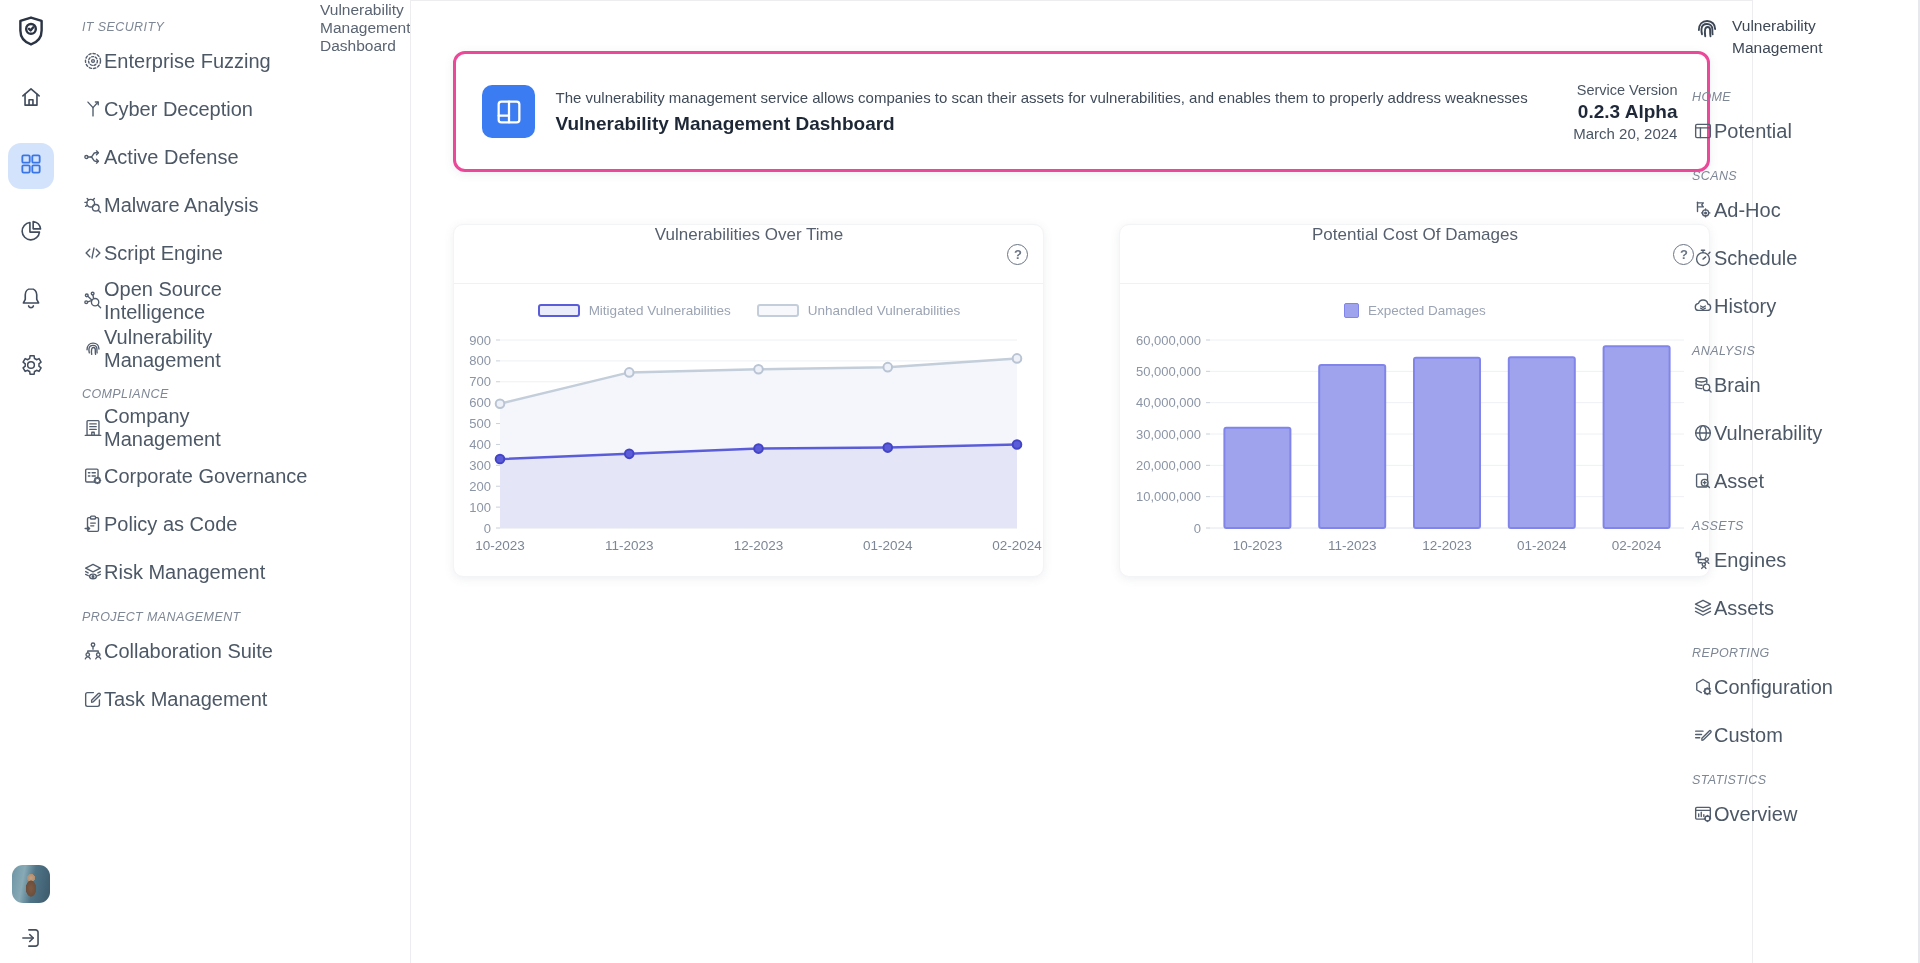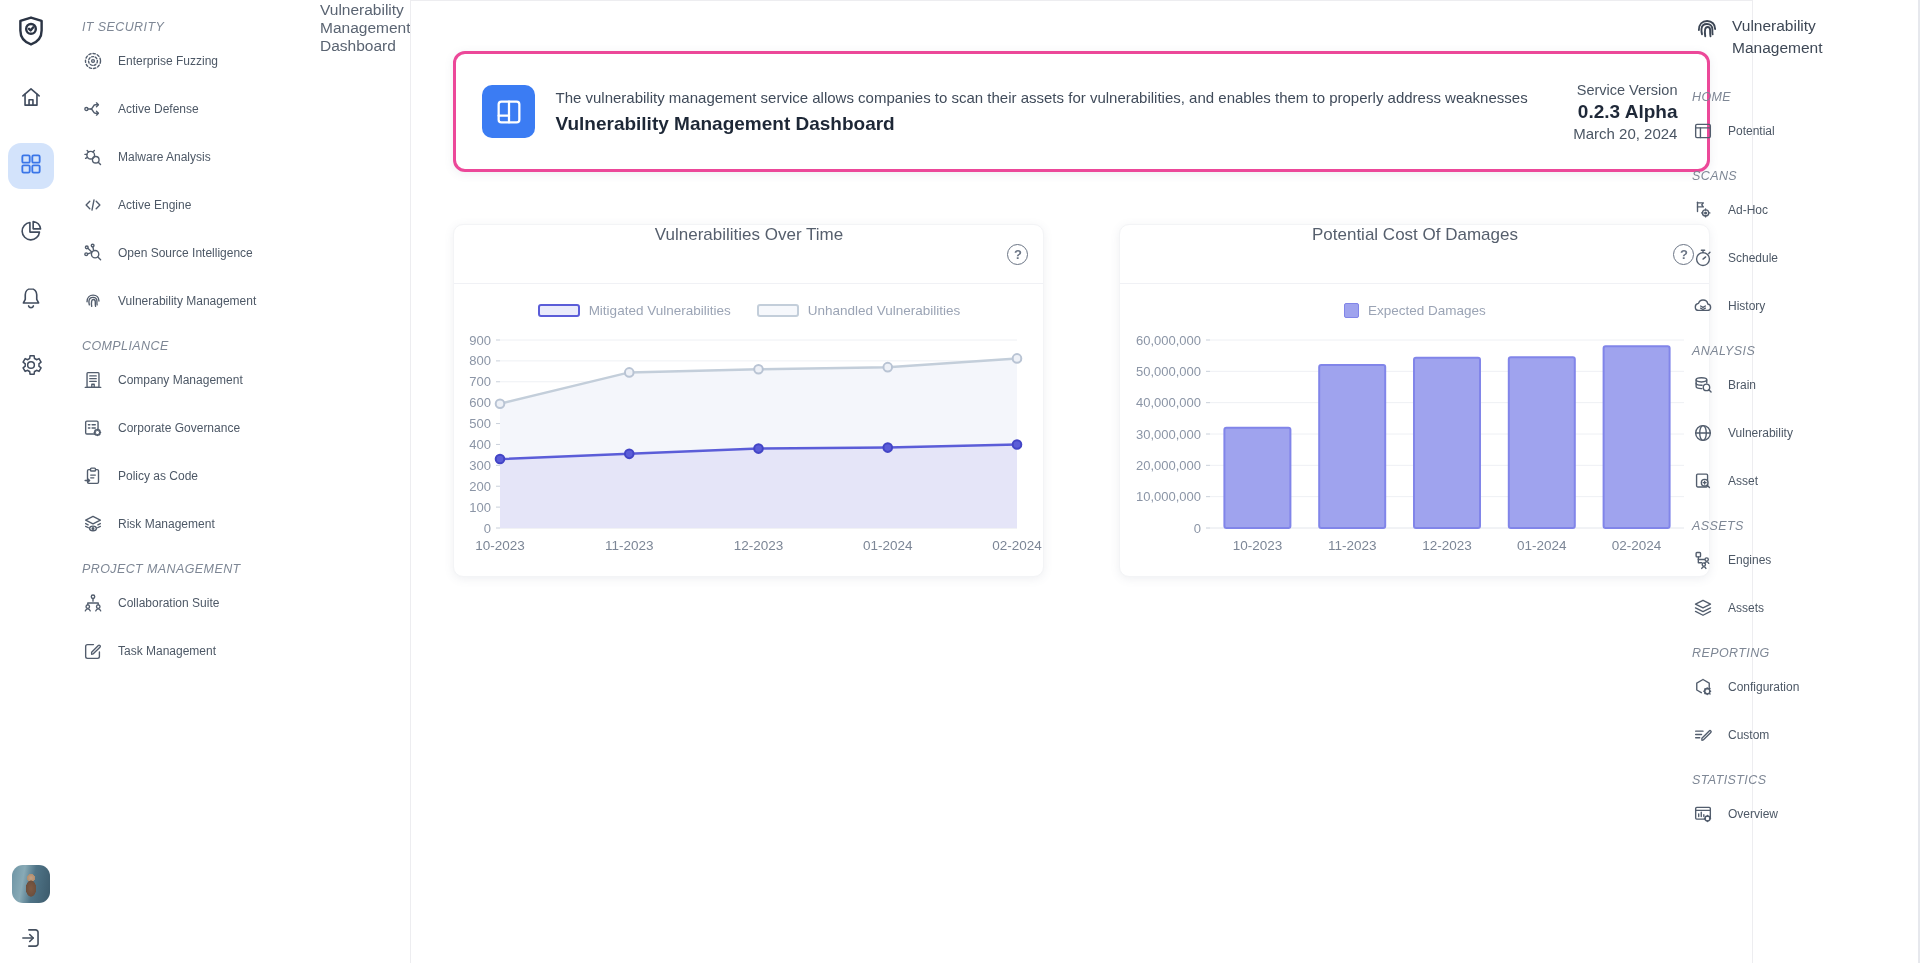--- a/index.html
+++ b/index.html
@@ -20,22 +20,22 @@
     background:
       radial-gradient(ellipse 9px 14px at 50% 62%, #7e5a43 0%, #6d4f3d 55%, transparent 60%),
       radial-gradient(circle 5px at 50% 34%, #c4a183 0%, #b08e70 80%, transparent 85%),
       linear-gradient(100deg, #6d94a4 0%, #88aab6 30%, #4f7487 55%, #3c5a6b 100%); }
   .logout { width:26px; height:26px; color:#45505f; cursor:pointer; }
 
   
   .left-sidebar { width:258px; flex:0 0 258px; padding:20px 10px 0 20px; }
   .side-label { font-size:12.5px; color:#7e8795; letter-spacing:.4px; margin:14px 0 3px;font-style:italic; }
   .side-section:first-child .side-label { margin-top:0; }
-  .side-item { height:48px; display:flex; align-items:center; gap:14px; cursor:pointer;
-    font-size:12px; color:#4d5866; }
+  .side-item { height:48px; display:flex; align-items:center; cursor:pointer;
+    font-size:20px; color:#4d5866; }
   .side-item .icon, .side-item .icon svg { width:22px; height:22px; color:#525d6d; flex:0 0 22px; }
 
   
   .main { flex:1 1 auto; display:flex; min-width:0; }
   .top-bar { height:55px; display:flex; align-items:center; justify-content:center;
     font-size:15.5px; color:#5a6472; }
   .main-panel { flex:1; margin-right:20px; border:1px solid #ededf0; border-bottom:none;
     background:#fff; padding:50px 42px 0; }
 
   .header-card { height:121px; border-radius:12px; background:#fff; border:3px solid #ec4899;
@@ -137,20 +137,28 @@
         <div class="side-item">
           <span class="icon"><svg viewBox="0 0 24 24" fill="none" stroke="currentColor" stroke-width="1.5" stroke-linecap="round" stroke-linejoin="round">
               <circle cx="12" cy="12" r="8.2" stroke-dasharray="2.6 2.2"></circle>
               <circle cx="12" cy="12" r="4.8" stroke-dasharray="2.2 1.9"></circle>
               <circle cx="12" cy="12" r="1.5"></circle>
             </svg></span>
           <span class="side-item-label">Enterprise Fuzzing</span>
         </div>
         <div class="side-item">
           <span class="icon"><svg viewBox="0 0 24 24" fill="none" stroke="currentColor" stroke-width="1.5" stroke-linecap="round" stroke-linejoin="round">
+              <path d="M6.5 4.5l5.5 6v9"></path>
+              <path d="M17.3 4.7L12 10.5"></path>
+              <path d="M14.6 4.3h3.1v3.1"></path>
+            </svg></span>
+          <span class="side-item-label">Cyber Deception</span>
+        </div>
+        <div class="side-item">
+          <span class="icon"><svg viewBox="0 0 24 24" fill="none" stroke="currentColor" stroke-width="1.5" stroke-linecap="round" stroke-linejoin="round">
               <circle cx="4.8" cy="12" r="1.7"></circle>
               <path d="M6.5 12h3.2c2.3 0 2.3-4.6 4.6-4.6h3.2"></path>
               <path d="M9.7 12c2.3 0 2.3 4.6 4.6 4.6h3.2"></path>
               <path d="M15.8 5.3l2.1 2.1-2.1 2.1"></path>
               <path d="M15.8 14.5l2.1 2.1-2.1 2.1"></path>
             </svg></span>
           <span class="side-item-label">Active Defense</span>
         </div>
         <div class="side-item">
           <span class="icon"><svg viewBox="0 0 24 24" fill="none" stroke="currentColor" stroke-width="1.5" stroke-linecap="round" stroke-linejoin="round">
@@ -160,21 +168,21 @@
               <path d="M17.7 17.7l2.5 2.5"></path>
             </svg></span>
           <span class="side-item-label">Malware Analysis</span>
         </div>
         <div class="side-item">
           <span class="icon"><svg viewBox="0 0 24 24" fill="none" stroke="currentColor" stroke-width="1.5" stroke-linecap="round" stroke-linejoin="round">
               <path d="M8.5 8l-4 4 4 4"></path>
               <path d="M15.5 8l4 4-4 4"></path>
               <path d="M13.1 6.5l-2.2 11"></path>
             </svg></span>
-          <span class="side-item-label">Active Engine</span>
+          <span class="side-item-label">Script Engine</span>
         </div>
         <div class="side-item">
           <span class="icon"><svg viewBox="0 0 24 24" fill="none" stroke="currentColor" stroke-width="1.5" stroke-linecap="round" stroke-linejoin="round">
               <circle cx="5.2" cy="5.8" r="1.5"></circle>
               <circle cx="4.6" cy="13.4" r="1.5"></circle>
               <circle cx="11.6" cy="3.9" r="1.5"></circle>
               <path d="M6.4 6.9l4.2 4.1M6.1 13l4.2-1.4M11.9 5.4l.6 3.3"></path>
               <circle cx="14.3" cy="13.3" r="4"></circle>
               <path d="M17.3 16.3l3 3"></path>
             </svg></span>

